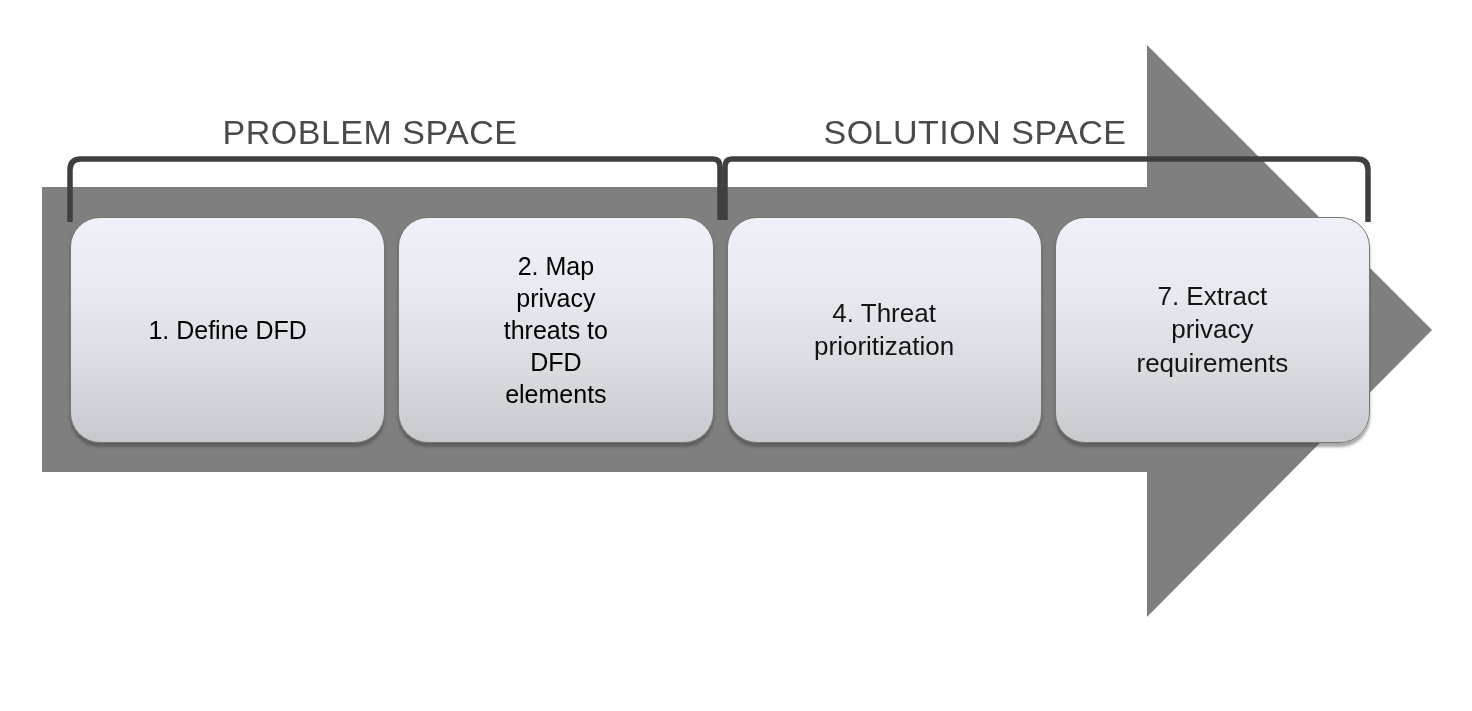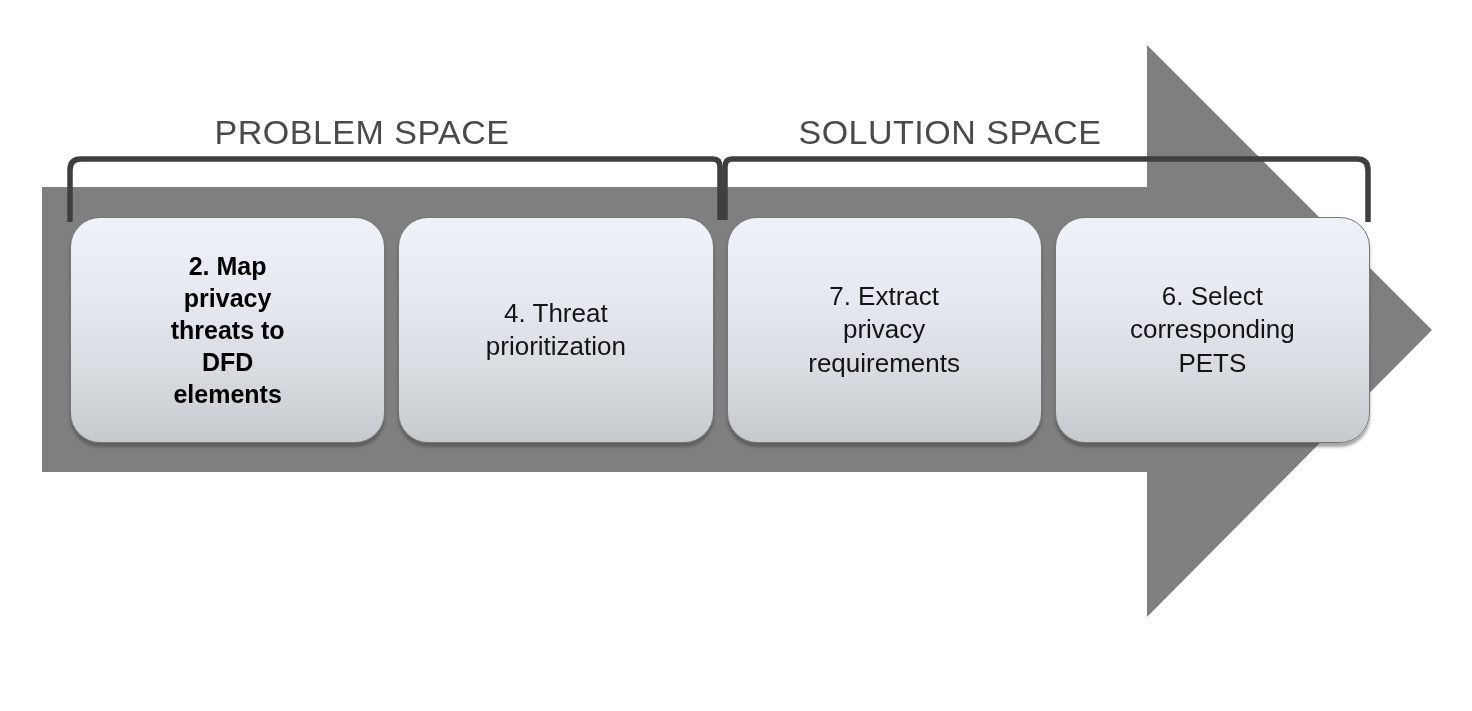--- a/index.html
+++ b/index.html
@@ -24,22 +24,22 @@
   }
   .space-label {
     position: absolute;
     top: 113px;
     transform: translateX(-50%);
     font-size: 34px;
     letter-spacing: 0.5px;
     color: #4a4a4a;
     white-space: nowrap;
   }
-  .space-label.problem { left: 362px; }
-  .space-label.solution { left: 950px; }
+  .space-label.problem { left: 370px; }
+  .space-label.solution { left: 975px; }
   .steps-row {
     position: absolute;
     left: 70px;
     top: 217px;
     width: 1300px;
     height: 226px;
     display: flex;
     gap: 13px;
   }
   .step-box {
@@ -54,21 +54,21 @@
     text-align: center;
   }
   .step-label {
     white-space: pre-line;
     font-size: 25px;
     line-height: 1.28;
     color: #141414;
     padding: 0 6px;
   }
   .step-box.problem .step-label {
-    font-weight: bold;
+    font-weight: normal;
     color: #000000;
     font-size: 25px;
   }
   .step-box.solution .step-label {
     font-weight: normal;
     font-size: 26px;
   }
 </style>
 </head>
 <body>
@@ -79,35 +79,33 @@
     <polygon points="42,187 1147,187 1147,45 1432,330 1147,617 1147,472 42,472" fill="#7f7f7f"></polygon>
     <path fill="none" stroke-width="5.5" stroke-linecap="butt" d="M 70 222 L 70 170 Q 70 159 81 159 L 713 159 Q 720 159 720 167 L 720 220" stroke="#3f3f3f"></path>
     <path fill="none" stroke-width="5.5" stroke-linecap="butt" d="M 725 220 L 725 167 Q 725 159 732 159 L 1357 159 Q 1368 159 1368 170 L 1368 222" stroke="#3f3f3f"></path>
   </svg>
 
   <div class="space-label problem">PROBLEM SPACE</div>
   <div class="space-label solution">SOLUTION SPACE</div>
 
   <div class="steps-row">
     <div class="step-box problem">
+      <span class="step-label">1. Define DFD</span>
+    </div>
+    <div class="step-box problem">
       <span class="step-label">2. Map
 privacy
 threats to
 DFD
 elements</span>
     </div>
     <div class="step-box solution">
       <span class="step-label">4. Threat
 prioritization</span>
     </div>
     <div class="step-box solution">
       <span class="step-label">7. Extract
 privacy
 requirements</span>
     </div>
-    <div class="step-box solution">
-      <span class="step-label">6. Select
-corresponding
-PETS</span>
-    </div>
   </div>
 
 </div>
 
 </body></html>

